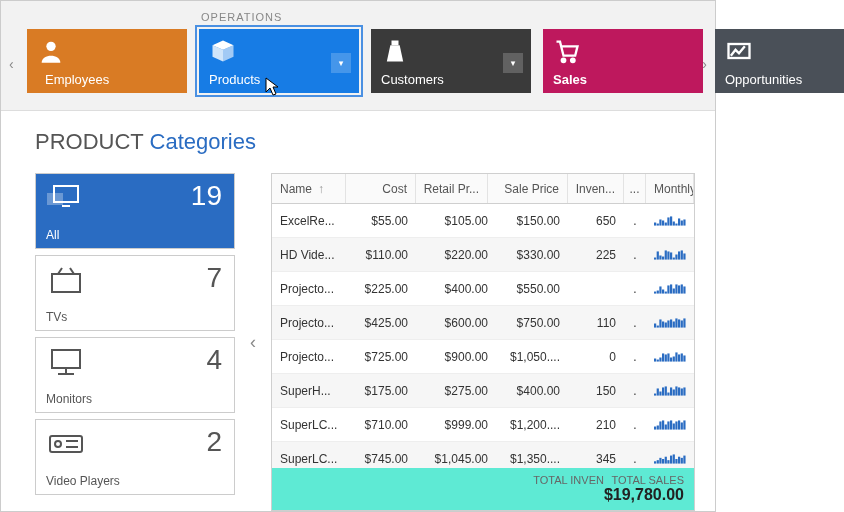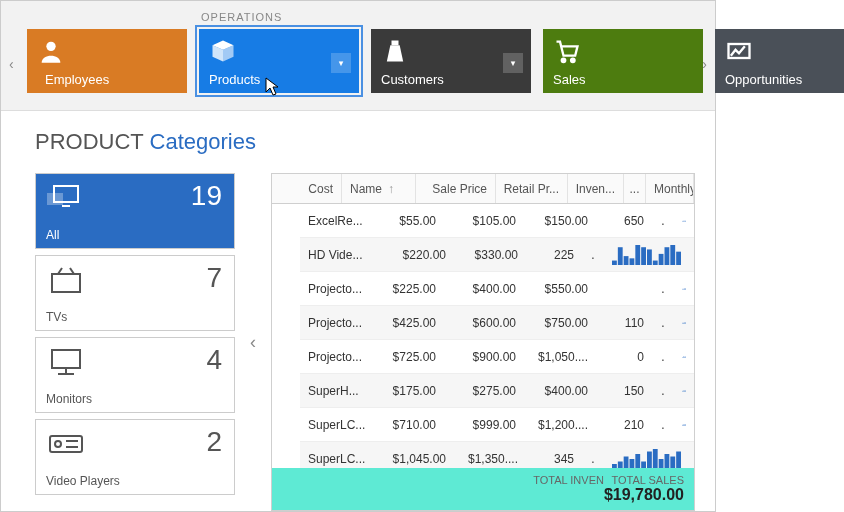--- a/index.html
+++ b/index.html
@@ -14,21 +14,21 @@
   .nav-arrow.right { right: 8px; }
   .tiles { position: absolute; left: 26px; top: 28px; display: flex; gap: 12px; }
   .tile { width: 160px; height: 64px; color: #fff; position: relative; cursor: pointer; display: flex; align-items: flex-end; padding: 6px 10px; }
   .tile.selected { outline: 2px solid #4a90e2; outline-offset: 2px; }
   .tile .icon { position: absolute; left: 10px; top: 8px; }
   .tile .label { font-size: 13px; }
   .tile .dd { position: absolute; right: 8px; top: 24px; font-size: 9px; background: rgba(255,255,255,0.2); width: 20px; height: 20px; display:flex; align-items:center; justify-content:center; }
   .tile.orange { background:#d97b24;padding-left:18px; }
   .tile.blue   { background:#177ce5; }
   .tile.dark   { background:#3a3a3a; }
-  .tile.green  { background:#4d7c0f; }
+  .tile.green  { background:#be185d;font-weight:bold; }
   .tile.slate  { background:#4a5058; }
 
   
   .content { flex:1; padding: 18px 20px 0 34px; display:flex; flex-direction:column; overflow:hidden;justify-content:space-between; }
   .page-title { font-size: 22px; font-weight: 300; color:#555; margin-bottom:18px; }
   .page-title .accent { color:#2a6cc2; }
 
   .main-row { flex:1; display:flex; gap: 12px; overflow:hidden; }
 
   
@@ -38,21 +38,21 @@
   .cat .count { position:absolute; right:12px; top:6px; font-size:28px; font-weight:300; }
   .cat .name { position:absolute; left:10px; bottom:6px; font-size:12px; }
   .cat .caticon { position:absolute; left:10px; top:8px; }
 
   .collapse-handle { width:12px; display:flex; align-items:center; justify-content:center; color:#888; font-size:18px; cursor:pointer; }
 
   
   .grid-wrap { flex:1; display:flex; flex-direction:column; border:1px solid #cfcfcf; min-width:0; }
   .ghead { display:flex; background:#fafafa; border-bottom:1px solid #cfcfcf; font-size:12px; color:#555; height:30px; }
   .ghead .c { padding:6px 8px; border-right:1px solid #e3e3e3; overflow:hidden; white-space:nowrap; text-overflow:ellipsis; display:flex; align-items:center; }
-  .gbody { flex:1; overflow:hidden;margin-left:28px; }
+  .gbody { flex:1; overflow:hidden; }
   .row { display:flex; height:34px; border-bottom:1px solid #eee; font-size:12px; }
   .row:nth-child(even) { background:#f6f6f6; }
   .row .c { padding:0 8px; display:flex; align-items:center; overflow:hidden; white-space:nowrap; text-overflow:ellipsis; }
   .c.name  { width:74px; }
   .c.cost  { width:70px; justify-content:flex-end; }
   .c.sale  { width:80px; justify-content:flex-end; }
   .c.retail{ width:72px; justify-content:flex-end; }
   .c.inven { width:56px; justify-content:flex-end; }
   .c.dots  { width:22px; justify-content:center; }
   .c.spark { flex:1; }
@@ -163,24 +163,24 @@
                 <line x1="20" y1="13" x2="32" y2="13"></line>
                 <line x1="20" y1="19" x2="32" y2="19"></line>
               </svg></span>
             <span class="count">2</span>
             <span class="name">Video Players</span>
           </div>
         </div>
       <div class="collapse-handle">‹</div>
       <div class="grid-wrap">
         <div class="ghead">
+            <div class="c name">Name<span class="sort-arrow">↑</span></div>
             <div class="c cost">Cost</div>
-            <div class="c name">Name<span class="sort-arrow">↑</span></div>
+            <div class="c retail">Retail Pr...</div>
             <div class="c sale">Sale Price</div>
-            <div class="c retail">Retail Pr...</div>
             <div class="c inven">Inven...</div>
             <div class="c dots">...</div>
             <div class="c spark">Monthly Sal...</div>
           </div>
         <div class="gbody">
             <div class="row">
               <div class="c name">ExcelRe...</div>
               <div class="c cost">$55.00</div>
               <div class="c sale">$105.00</div>
               <div class="c retail">$150.00</div>
@@ -198,20 +198,21 @@
                   <rect x="40.83333333333333" y="11.11111111111111" width="4.833333333333333" height="8.88888888888889" fill="#2a6cc2"></rect>
                   <rect x="46.666666666666664" y="15.555555555555555" width="4.833333333333333" height="4.444444444444445" fill="#2a6cc2"></rect>
                   <rect x="52.5" y="4.444444444444445" width="4.833333333333333" height="15.555555555555555" fill="#2a6cc2"></rect>
                   <rect x="58.33333333333333" y="8.88888888888889" width="4.833333333333333" height="11.11111111111111" fill="#2a6cc2"></rect>
                   <rect x="64.16666666666666" y="6.666666666666668" width="4.833333333333333" height="13.333333333333332" fill="#2a6cc2"></rect>
                 </svg>
               </div>
             </div>
             <div class="row">
               <div class="c name">HD Vide...</div>
+              <div class="c cost">$110.00</div>
               <div class="c sale">$220.00</div>
               <div class="c retail">$330.00</div>
               <div class="c inven">225</div>
               <div class="c dots">.</div>
               <div class="c spark">
                 <svg viewBox="0 0 70 20">
                   <rect x="0" y="15.555555555555555" width="4.833333333333333" height="4.444444444444445" fill="#2a6cc2"></rect>
                   <rect x="5.833333333333333" y="2.2222222222222214" width="4.833333333333333" height="17.77777777777778" fill="#2a6cc2"></rect>
                   <rect x="11.666666666666666" y="11.11111111111111" width="4.833333333333333" height="8.88888888888889" fill="#2a6cc2"></rect>
                   <rect x="17.5" y="13.333333333333334" width="4.833333333333333" height="6.666666666666666" fill="#2a6cc2"></rect>
@@ -341,20 +342,21 @@
                   <rect x="40.83333333333333" y="6.666666666666668" width="4.833333333333333" height="13.333333333333332" fill="#2a6cc2"></rect>
                   <rect x="46.666666666666664" y="2.2222222222222214" width="4.833333333333333" height="17.77777777777778" fill="#2a6cc2"></rect>
                   <rect x="52.5" y="0" width="4.833333333333333" height="20" fill="#2a6cc2"></rect>
                   <rect x="58.33333333333333" y="4.444444444444445" width="4.833333333333333" height="15.555555555555555" fill="#2a6cc2"></rect>
                   <rect x="64.16666666666666" y="0" width="4.833333333333333" height="20" fill="#2a6cc2"></rect>
                 </svg>
               </div>
             </div>
             <div class="row">
               <div class="c name">SuperLC...</div>
+              <div class="c cost">$745.00</div>
               <div class="c sale">$1,045.00</div>
               <div class="c retail">$1,350....</div>
               <div class="c inven">345</div>
               <div class="c dots">.</div>
               <div class="c spark">
                 <svg viewBox="0 0 70 20">
                   <rect x="0" y="15" width="4.833333333333333" height="5" fill="#2a6cc2"></rect>
                   <rect x="5.833333333333333" y="12.5" width="4.833333333333333" height="7.5" fill="#2a6cc2"></rect>
                   <rect x="11.666666666666666" y="7.5" width="4.833333333333333" height="12.5" fill="#2a6cc2"></rect>
                   <rect x="17.5" y="10" width="4.833333333333333" height="10" fill="#2a6cc2"></rect>

